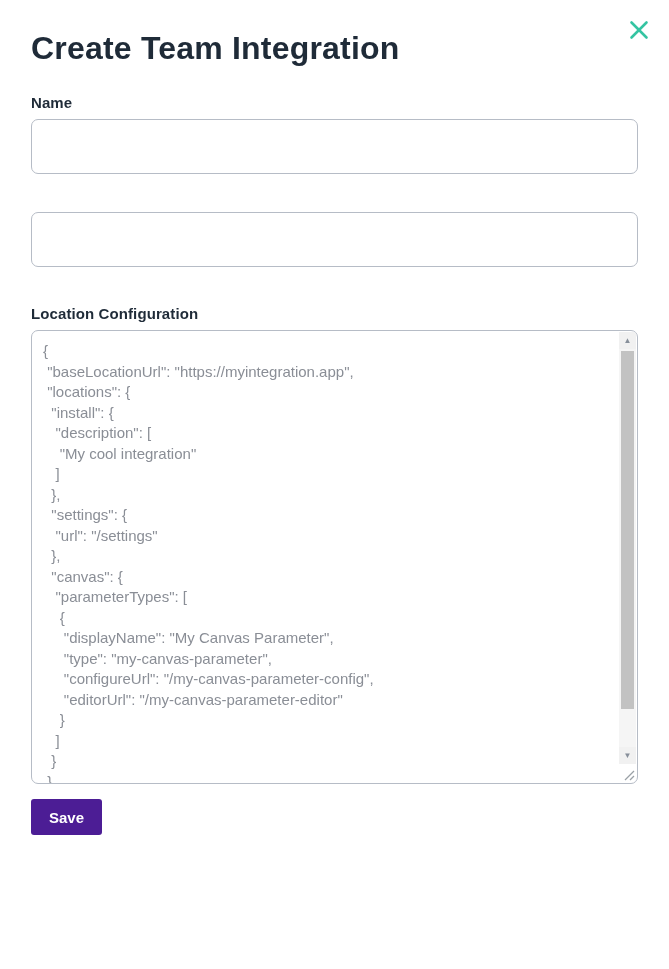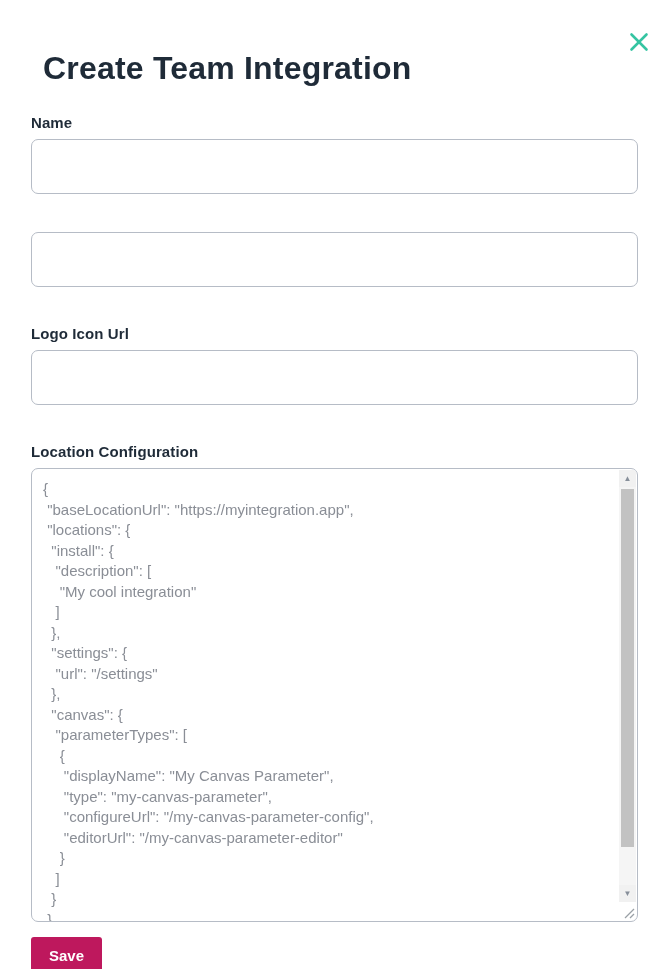--- a/index.html
+++ b/index.html
@@ -14,21 +14,21 @@
 
   .close-btn {
     position: absolute; top: 14px; right: 14px;
     width: 32px; height: 32px;
     background: transparent; border: none; padding: 4px;
     cursor: pointer;
   }
   .close-btn svg { display: block; width: 24px; height: 24px; }
 
   h1.title {
-    margin: 12px; padding-top: 36px; margin-bottom: 26px;
+    margin: 0; padding-top: 28px; margin-bottom: 26px;
     font-size: 32px; line-height: 40px; font-weight: 700;
     color: #1f2b38; letter-spacing: 0.2px;
   }
 
   .field { margin-bottom: 38px; }
   .field-label {
     display: block;
     font-size: 15px; font-weight: 700; color: #1f2b38;
     margin-bottom: 8px; letter-spacing: 0.1px;
   }
@@ -86,21 +86,21 @@
     position: absolute; right: 2px; bottom: 2px;
     width: 14px; height: 14px;
     cursor: nwse-resize;
   }
   .resize-grip svg { display: block; }
 
   .save-btn {
     display: inline-block;
     margin: 0; padding: 0 18px;
     height: 36px;
-    background: #be185d; color: #ffffff;
+    background: #4c1d95; color: #ffffff;
     border: none; border-radius: 3px;
     font-family: "Liberation Sans", sans-serif;
     font-size: 15px; font-weight: 700;
     cursor: pointer;
   }
 </style>
 </head>
 <body>
 
 <div class="modal">
@@ -116,24 +116,20 @@
 
   <div class="field">
     <label class="field-label">Name</label>
     <input class="text-input" type="text" value="" style="">
   </div>
 
   <div class="field">
     <input class="text-input" type="text" value="" style="">
   </div>
 
-  <div class="field">
-    <label class="field-label">Logo Icon Url</label>
-    <input class="text-input" type="text" value="" style="">
-  </div>
 
   <div class="field" style="margin-bottom:0;">
     <label class="field-label">Location Configuration</label>
 
     <div class="textarea-wrap">
       <pre class="json-content">{
  "baseLocationUrl": "https://myintegration.app",
  "locations": {
   "install": {
    "description": [

